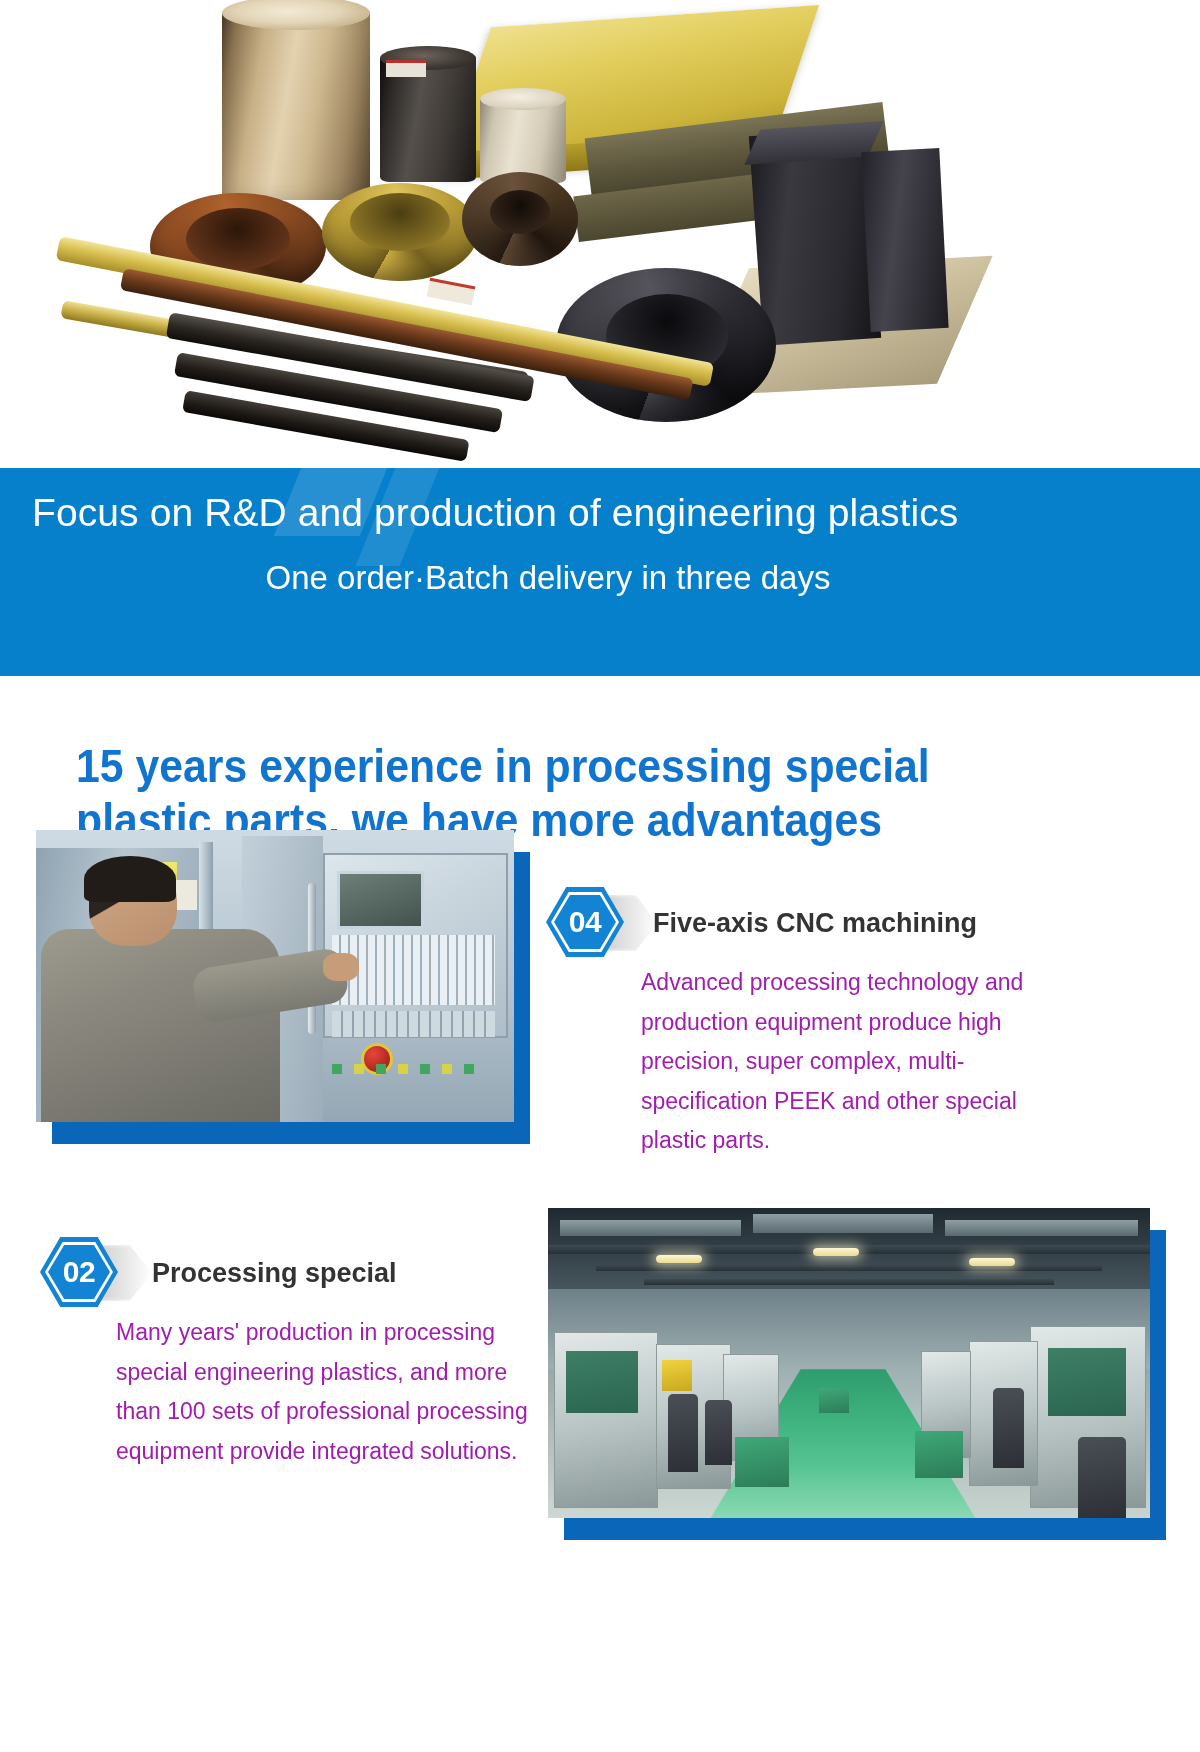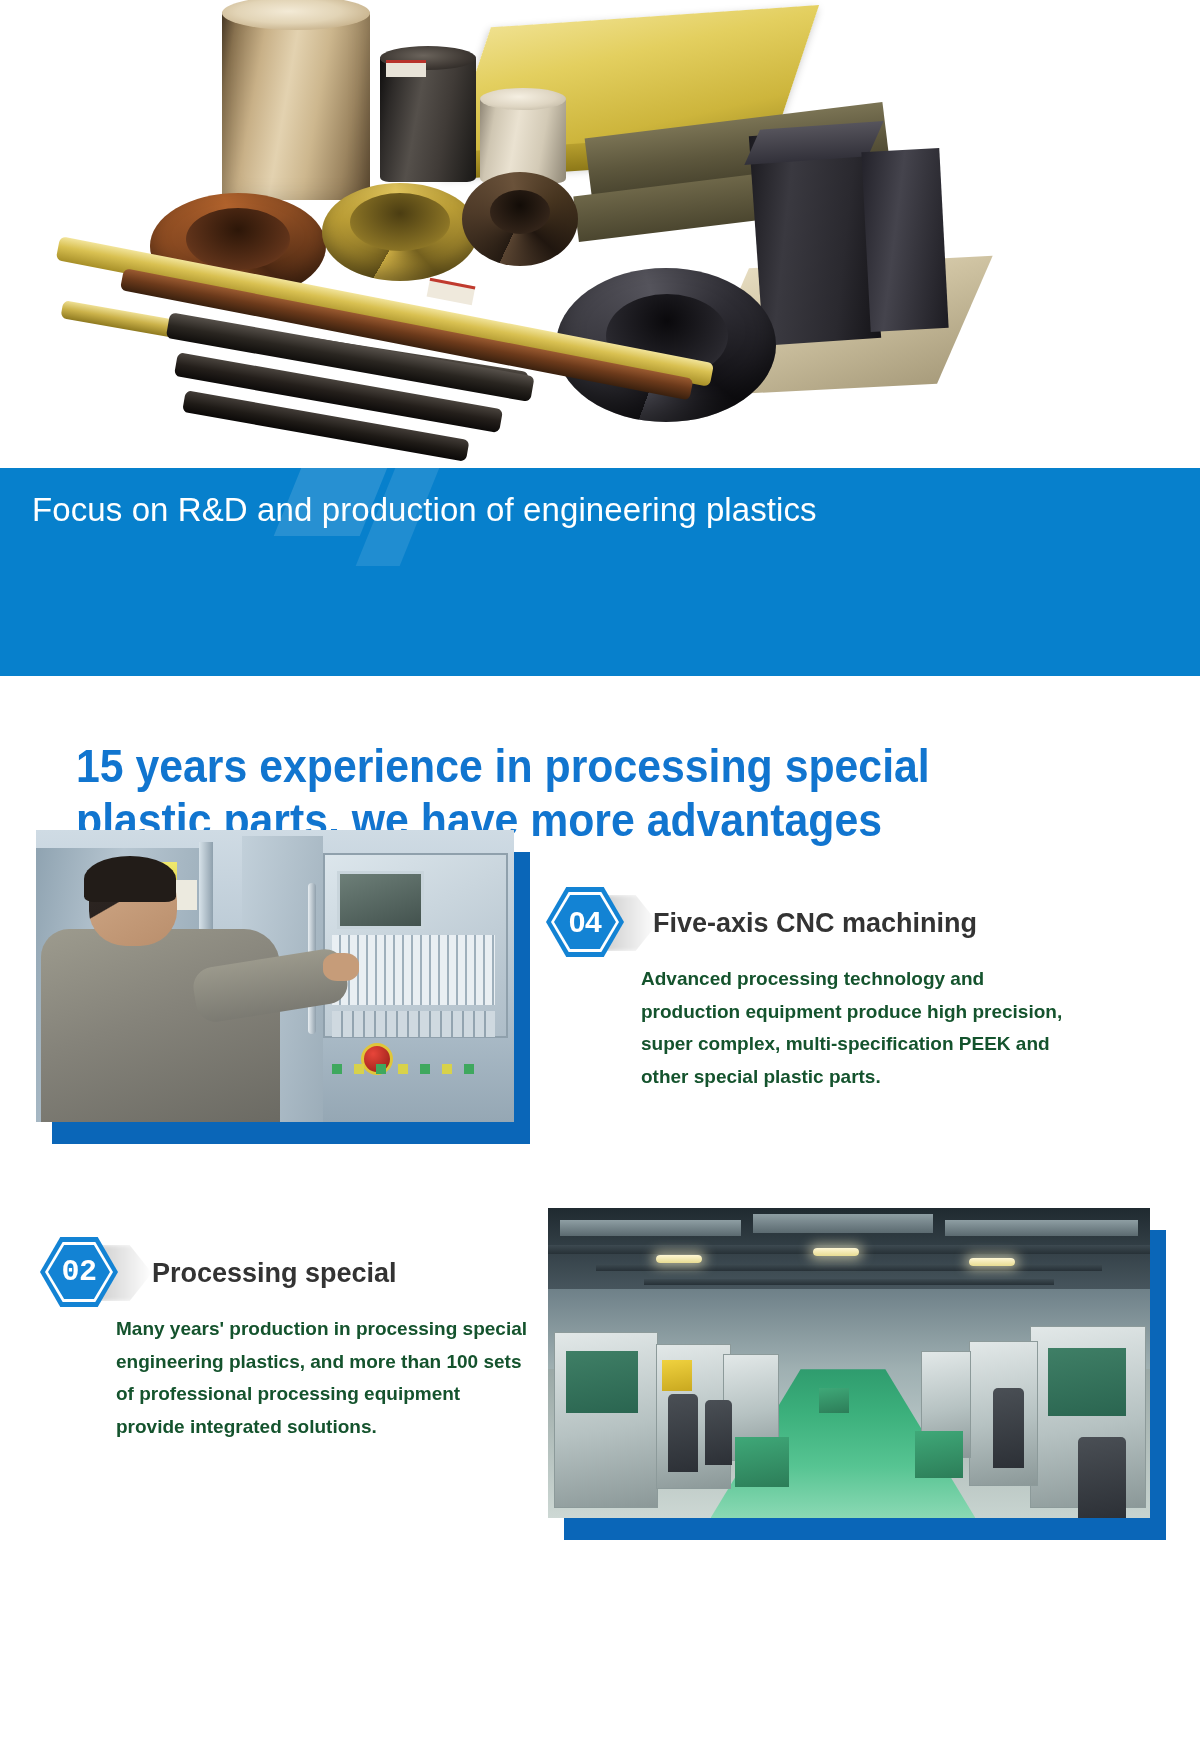--- a/index.html
+++ b/index.html
@@ -178,21 +178,21 @@
   .banner-slash{
     position:absolute;left:300px;top:-62px;width:86px;height:130px;
     background:rgba(255,255,255,.13);transform:skewX(-22deg);
   }
   .banner-slash2{
     position:absolute;left:388px;top:-62px;width:44px;height:160px;
     background:rgba(255,255,255,.10);transform:skewX(-22deg);
   }
   .banner-h1{
     position:absolute;left:32px;top:24px;width:1130px;
-    color:#ffffff;font-size:33px;line-height:1.1;font-weight:400;
+    color:#ffffff;font-size:39px;line-height:1.1;font-weight:400;
     letter-spacing:.1px;white-space:nowrap;
   }
   .banner-h2{
     position:absolute;left:0;top:92px;width:1096px;text-align:center;
     color:#ffffff;font-size:33px;line-height:1.1;font-weight:400;
     white-space:nowrap;
   }
 
   
   .sec-title{
@@ -239,22 +239,22 @@
     color:#ffffff;font-size:30px;font-weight:700;
     display:flex;align-items:center;justify-content:center;
     letter-spacing:-.5px;
   }
 
   .feat-title{
     position:absolute;color:#333333;font-size:27px;font-weight:700;
     white-space:nowrap;
   }
   .feat-body{
-    position:absolute;color:#14532d;font-size:19px;line-height:1.72;
-    font-weight:700;
+    position:absolute;color:#a21caf;font-size:23px;line-height:1.72;
+    font-weight:400;
   }
 
   
   .p1-scene{position:absolute;left:0;top:0;width:100%;height:100%;
     background:linear-gradient(180deg,#cfdbe4 0%,#b3c3cf 55%,#95a7b4 100%);}
   .p1-cab{position:absolute;left:0;top:6%;width:36%;height:94%;
     background:linear-gradient(100deg,#8fa3b1,#b7c6d1 40%,#93a6b3);}
   .p1-cab-edge{position:absolute;left:34%;top:4%;width:3%;height:96%;
     background:linear-gradient(90deg,#d7e2e9,#8ea0ad);}
   .p1-panel{position:absolute;left:60%;top:8%;width:38%;height:62%;
@@ -355,20 +355,21 @@
     <div class="pc rod rod-blk1"></div>
     <div class="pc rod rod-blk2"></div>
     <div class="pc rod rod-blk3"></div>
   </div>
 </div>
 
 <div class="banner">
   <div class="banner-slash"></div>
   <div class="banner-slash2"></div>
   <div class="banner-h1">Focus on R&amp;D and production of engineering plastics</div>
+  <div class="banner-h2">One order·Batch delivery in three days</div>
 </div>
 
 <div class="sec-title">
   <div>15 years experience in processing special</div>
   <div>plastic parts, we have more advantages</div>
 </div>
 
 <div class="feat">
 
   <div class="photo-wrap">
@@ -403,21 +404,21 @@
     <div class="hex-core">04</div>
   </div>
 
   <div class="feat-title" style="left:653px;top:908px;">Five-axis CNC machining</div>
 
   <div class="feat-body" style="left:641px;top:963px;width:432px;">Advanced processing technology and production equipment produce high precision, super complex, multi-specification PEEK and other special plastic parts.</div>
 </div>
 
 <div class="feat">
 
-  <div class="badge" style="left:40px;top:1237px;font-family:Liberation Mono, monospace;">
+  <div class="badge" style="left:40px;top:1237px;">
     <div class="badge-shadow"></div>
     <div class="hex-out"></div>
     <div class="hex-in"></div>
     <div class="hex-core">02</div>
   </div>
 
   <div class="feat-title" style="left:152px;top:1258px;">Processing special</div>
 
   <div class="feat-body" style="left:116px;top:1313px;width:412px;">Many years' production in processing special engineering plastics, and more than 100 sets of professional processing equipment provide integrated solutions.</div>
 

